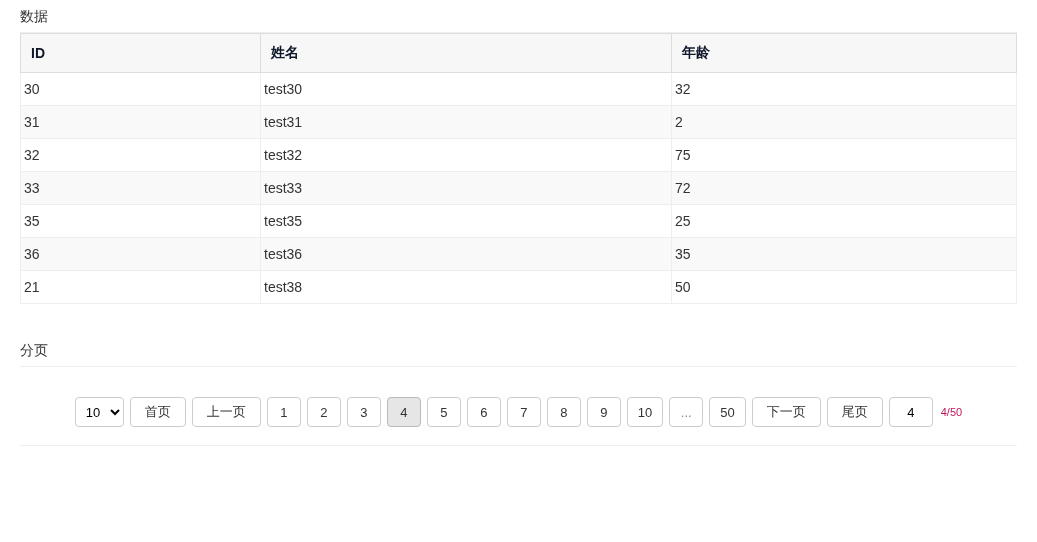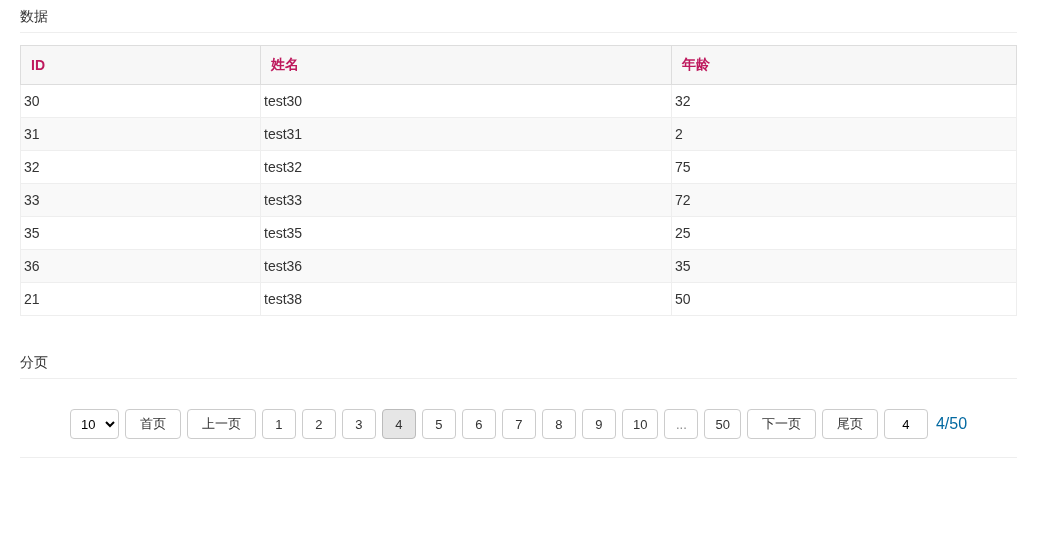--- a/index.html
+++ b/index.html
@@ -10,38 +10,38 @@
     font-size: 14px;
     color: #333;
     background: #fff;
     width: 1037px;
   }
   .section-title {
     font-size: 14px;
     color: #333;
     padding: 8px 0 6px 0;
     border-bottom: 1px solid #eee;
-    margin-bottom: 12px;
+    margin-bottom: 0;
   }
   .section-title.pager-title {
     margin-top: 30px;
     margin-bottom: 24px;
   }
   table {
     width: 100%;
     border-collapse: collapse;
     border: 1px solid #ddd;
   }
   thead th {
     background: #f7f7f7;
     text-align: left;
     font-weight: bold;
     padding: 10px 10px;
     border: 1px solid #ddd;
-    color: #be185d;
+    color: #0f172a;
   }
   tbody td {
     padding: 8px 3px;
     border: 1px solid #eee;
     color: #333;
   }
   tbody tr:nth-child(even) td {
     background: #f9f9f9;
   }
   .col-id { width: 240px; }
@@ -95,22 +95,22 @@
   }
   .pg-input {
     width: 44px;
     height: 30px;
     text-align: center;
     border: 1px solid #ccc;
     border-radius: 4px;
     font-size: 13px;
   }
   .pg-total {
-    font-size: 16px;
-    color: #0369a1;
+    font-size: 11px;
+    color: #be185d;
     margin-left: 2px;
   }
 </style>
 </head>
 <body>
 
 <div class="section-title">数据</div>
 
 <table>
   <thead>

